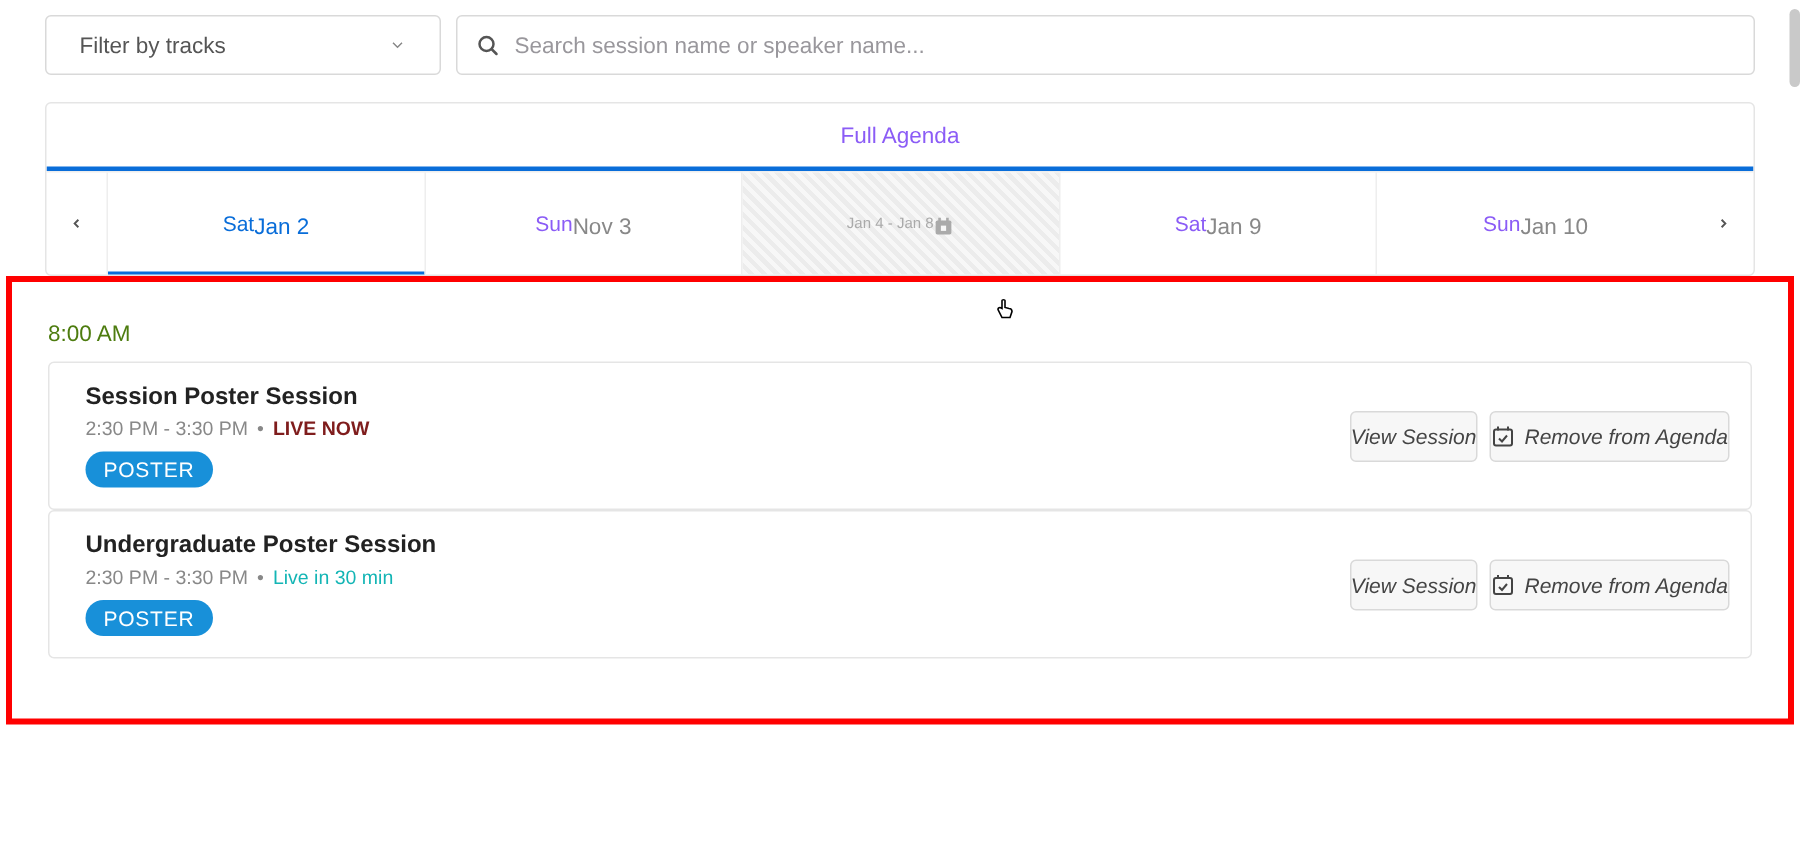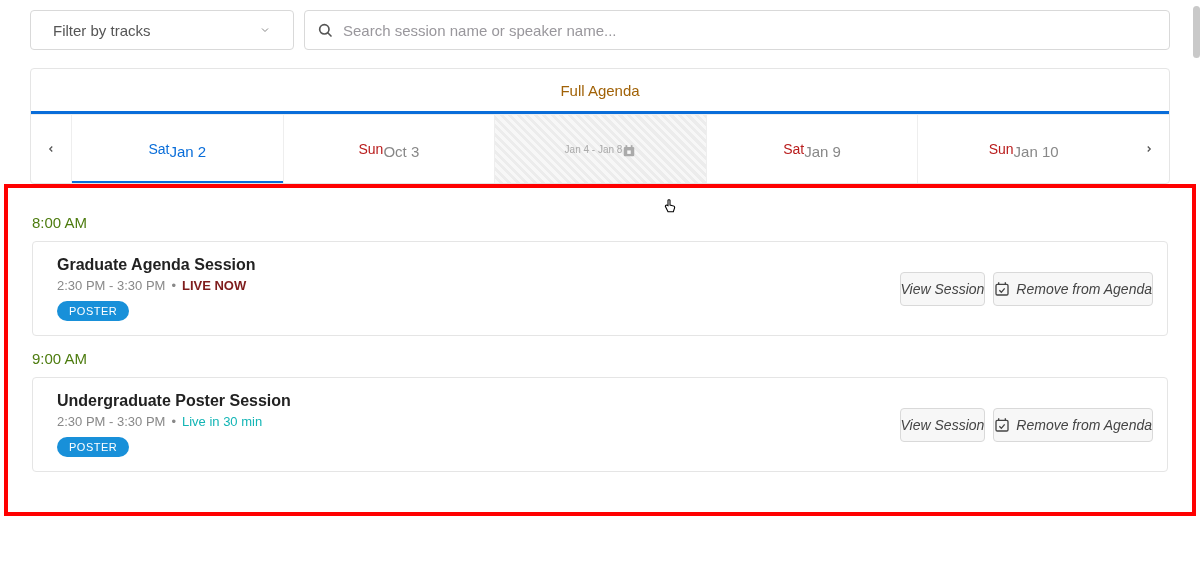--- a/index.html
+++ b/index.html
@@ -17,46 +17,46 @@
       flex: 1; height: 40px; border: 1px solid #d9d9d9; border-radius: 4px;
       display: flex; align-items: center; padding: 0 12px; gap: 10px;
     }
     .search-box input {
       border: none; outline: none; flex: 1; font-size: 15px; color: #8b5cf6; background: transparent;
     }
     .search-box input::placeholder { color: #99979c; }
     .agenda-frame { border: 1px solid #e5e5e5; border-radius: 4px; overflow: hidden; }
     .tabs-row { display: flex; height: 46px; border-bottom: 1px solid #eee; }
     .tabs-row .tab { flex: 1; display: flex; align-items: center; justify-content: center; font-size: 15px; cursor: pointer; border-bottom: 3px solid transparent; }
-    .tabs-row .tab.active { color: #a16207; font-weight: 500; border-bottom: 3px solid #096dd9; }
+    .tabs-row .tab.active { color: #8b5cf6; font-weight: 500; border-bottom: 3px solid #096dd9; }
     .tabs-row .tab.inactive { color: #999; }
     .dates-row { display: flex; align-items: stretch; height: 68px; }
     .dates-row .arrow { width: 40px; display: flex; align-items: center; justify-content: center; cursor: pointer; color: #555; font-size: 16px; }
     .dates-row .date-cell { flex: 1; display: flex; align-items: center; justify-content: center; border-left: 1px solid #eee; cursor: pointer; position: relative; }
     .dates-row .date-cell:first-of-type { border-left: none; }
-    .dates-row .date-cell .dow { font-size: 14px; color: #b91c1c; }
+    .dates-row .date-cell .dow { font-size: 14px; color: #8b5cf6; }
     .dates-row .date-cell .date { font-size: 15px; color: #888; margin-top: 4px; }
     .dates-row .date-cell.active .dow, .dates-row .date-cell.active .date { color: #096dd9; font-weight: 500; }
     .dates-row .date-cell.active::after { content: ""; position: absolute; left: 0; right: 0; bottom: -1px; height: 3px; background: #096dd9; }
     .dates-row .date-cell.skip {
       background: repeating-linear-gradient(45deg, #f7f7f7 0, #f7f7f7 3px, #ececec 3px, #ececec 6px);
     }
     .dates-row .date-cell.skip .range { font-size: 10px; color: #aaa; }
     .dates-row .date-cell.skip .cal-icon { margin-top: 4px; color: #aaa; }
     .highlight-box { border: 4px solid #ff0000; margin: 0 4px 0 4px; padding: 12px 24px 40px 24px; }
     .time-header { font-size: 15px; color: #4d7c0f; font-weight: 400; margin: 14px 0 10px 0; }
     .session-card {
       border: 1px solid #e5e5e5; border-radius: 4px; padding: 14px 14px 14px 24px;
       display: flex; justify-content: space-between; align-items: center; gap: 20px;
     }
     .session-left .title { font-size: 16px; font-weight: 600; color: #222; }
     .session-left .meta { margin-top: 4px; font-size: 13px; color: #888; display: flex; align-items: center; gap: 6px; }
     .session-left .live-now { color: #7f1d1d; font-weight: 600; }
     .session-left .live-soon { color: #13b5b5; font-weight: 400; }
-    .session-left .tag { display: inline-block; margin-top: 8px; background: #1890d9; color: #fff; font-size: 11px; font-weight: 500; letter-spacing: 0.5px; padding: 4px 12px; border-radius: 12px; }
+    .session-left .tag { display: inline-block; margin-top: 8px; background: #1890d9; color: #fff; font-size: 14px; font-weight: 500; letter-spacing: 0.5px; padding: 4px 12px; border-radius: 12px; }
     .session-right { display: flex; gap: 8px; }
     .btn {
       border: 1px solid #d9d9d9; background: #f7f7f7; border-radius: 4px;
       padding: 8px 0; font-size: 14px; color: #444; cursor: pointer;
       display: flex; align-items: center; gap: 6px; font-style: italic;
     }
     .icon { display: inline-flex; }
     .pointer-cursor { position: absolute; left: 662px; top: 198px; font-size: 16px; color: #000; pointer-events: none; }
     .scrollbar { position: absolute; right: 0; top: 6px; width: 7px; height: 52px; background: #c9c9c9; border-radius: 4px; }
   </style>
@@ -94,21 +94,21 @@
             <polyline points="15 18 9 12 15 6"></polyline>
           </svg>
       </div>
 
       <div class="date-cell active">
         <span class="dow">Sat</span>
         <span class="date">Jan 2</span>
       </div>
       <div class="date-cell">
         <span class="dow">Sun</span>
-        <span class="date">Oct 3</span>
+        <span class="date">Nov 3</span>
       </div>
       <div class="date-cell skip">
         <span class="range">Jan 4 - Jan 8</span>
         <span class="cal-icon icon">
           <svg width="14" height="14" viewBox="0 0 24 24" fill="#aaa">
               <rect x="3" y="5" width="18" height="16" rx="2"></rect>
               <rect x="6" y="2" width="3" height="4" fill="#aaa"></rect>
               <rect x="15" y="2" width="3" height="4" fill="#aaa"></rect>
               <rect x="9" y="11" width="6" height="6" fill="#f7f7f7"></rect>
             </svg>
@@ -130,21 +130,21 @@
       </div>
     </div>
   </div>
 </div>
 
 <div class="highlight-box">
 
   <div class="time-header">8:00 AM</div>
   <div class="session-card">
     <div class="session-left">
-      <div class="title">Graduate Agenda Session</div>
+      <div class="title">Session Poster Session</div>
       <div class="meta">
         <span>2:30 PM - 3:30 PM</span>
         <span>•</span>
         <span class="live-now">LIVE NOW</span>
       </div>
       <span class="tag">POSTER</span>
     </div>
     <div class="session-right">
       <button class="btn">View Session</button>
       <button class="btn">
@@ -154,21 +154,20 @@
               <line x1="7" y1="2" x2="7" y2="6"></line>
               <line x1="17" y1="2" x2="17" y2="6"></line>
               <polyline points="8 14 11 17 16 11"></polyline>
             </svg>
         </span>
         <span>Remove from Agenda</span>
       </button>
     </div>
   </div>
 
-  <div class="time-header">9:00 AM</div>
   <div class="session-card">
     <div class="session-left">
       <div class="title">Undergraduate Poster Session</div>
       <div class="meta">
         <span>2:30 PM - 3:30 PM</span>
         <span>•</span>
         <span class="live-soon">Live in 30 min</span>
       </div>
       <span class="tag">POSTER</span>
     </div>

